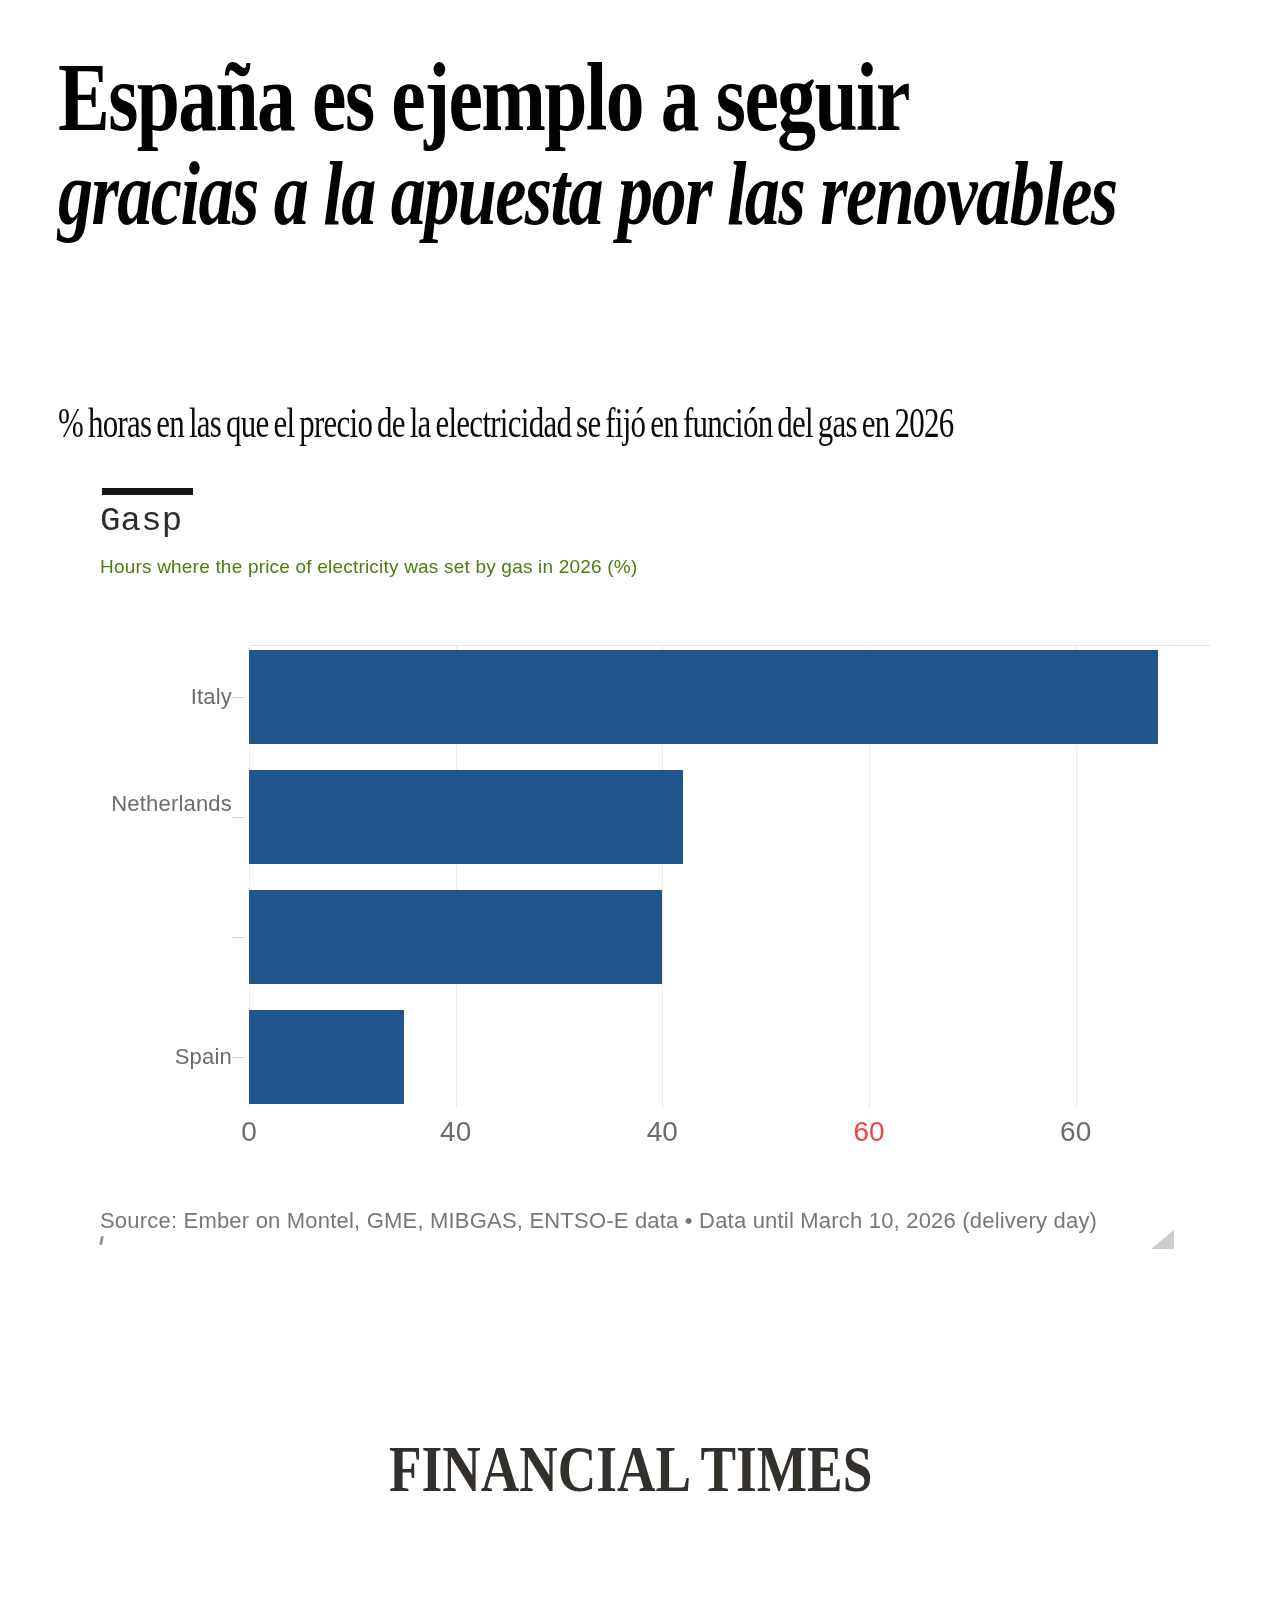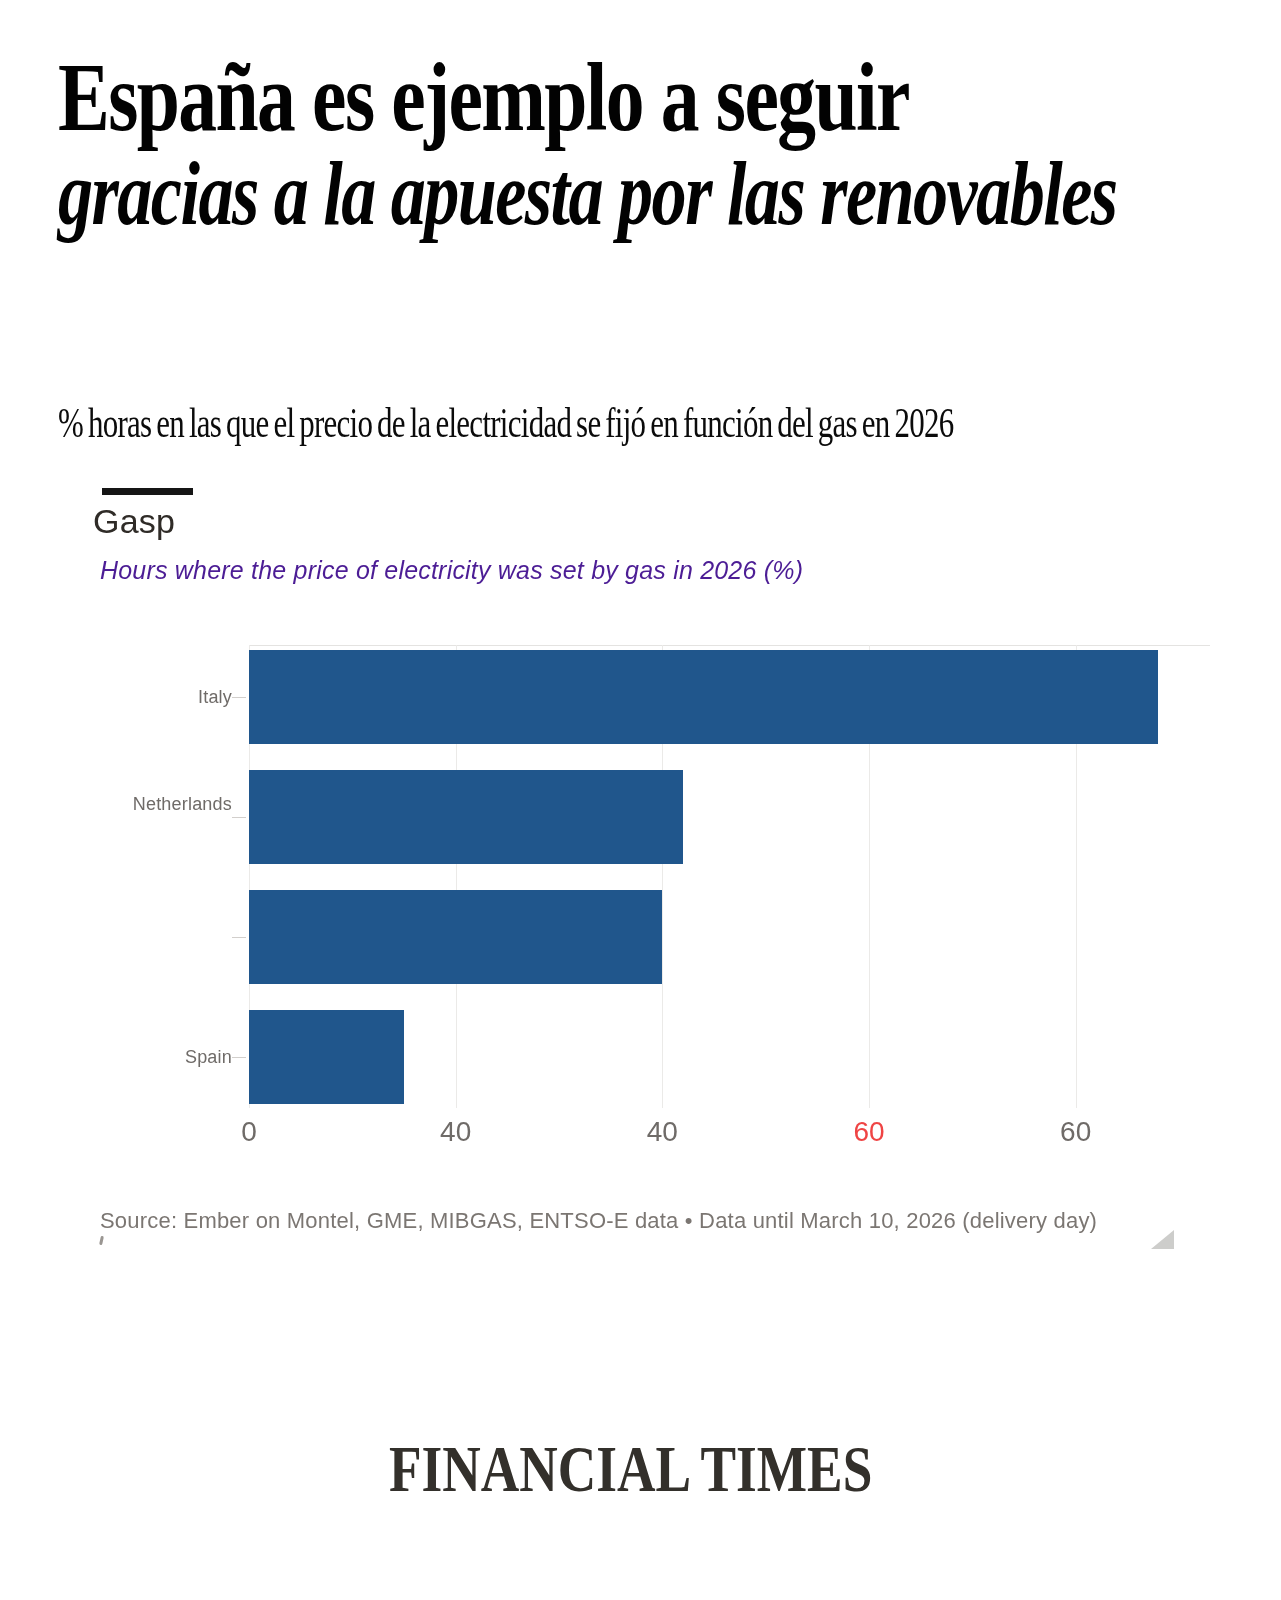--- a/index.html
+++ b/index.html
@@ -28,35 +28,35 @@
   .standfirst{
     position:absolute;left:58px;top:398px;
     font-family:"Liberation Serif",serif;
     font-size:43px;color:#0b0b0b;white-space:nowrap;
     letter-spacing:-1px;word-spacing:-3px;
     transform:scaleX(0.72);transform-origin:left top;
   }
   
   .accent-rule{position:absolute;left:102px;top:488px;width:91px;height:7px;background:#151515;}
   .chart-title{
-    position:absolute;left:93px;top:502px;
-    font-size:34px;color:#2f2b27;letter-spacing:.2px;
+    position:absolute;left:100px;top:502px;
+    font-size:34px;color:#2f2b27;letter-spacing:.2px;font-family:Liberation Mono, monospace;
   }
   .chart-subtitle{
     position:absolute;left:100px;top:556px;
-    font-size:25px;color:#4c1d95;letter-spacing:.2px;font-style:italic;
+    font-size:19px;color:#4d7c0f;letter-spacing:.2px;
   }
   .plot{position:absolute;left:249px;top:645px;width:961px;height:463px;}
   .plot .topline{position:absolute;left:0;top:0;width:100%;height:1px;}
   .gridline{position:absolute;top:0;width:1px;height:100%;}
   .bar{position:absolute;left:0;height:94px;}
   .cat-label{
     position:absolute;left:-249px;width:232px;height:94px;
     display:flex;align-items:center;justify-content:flex-end;
-    font-size:18px;color:#6f6b68;letter-spacing:.2px;
+    font-size:22px;color:#6f6b68;letter-spacing:.2px;
   }
   .cat-tick{position:absolute;left:-17px;width:14px;height:1px;background:#d2cfcc;}
   .x-tick-label{
     position:absolute;width:80px;margin-left:-40px;text-align:center;
     font-size:28px;color:#6f6b68;
   }
   .chart-source{
     position:absolute;left:100px;top:1208px;
     font-size:22px;color:#7b7672;letter-spacing:.2px;
   }

